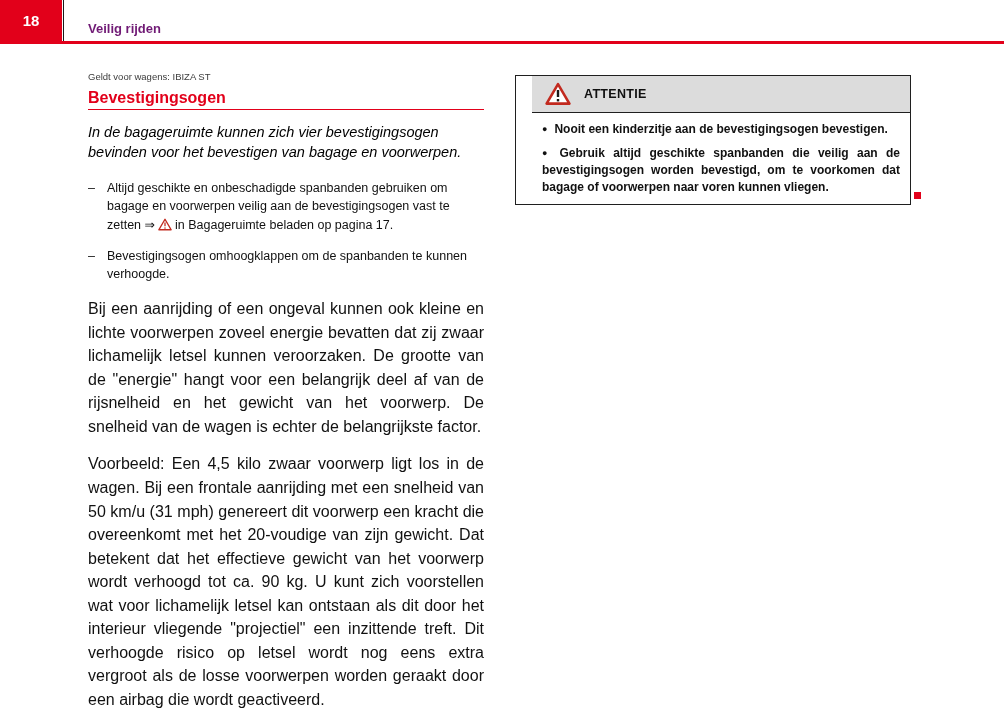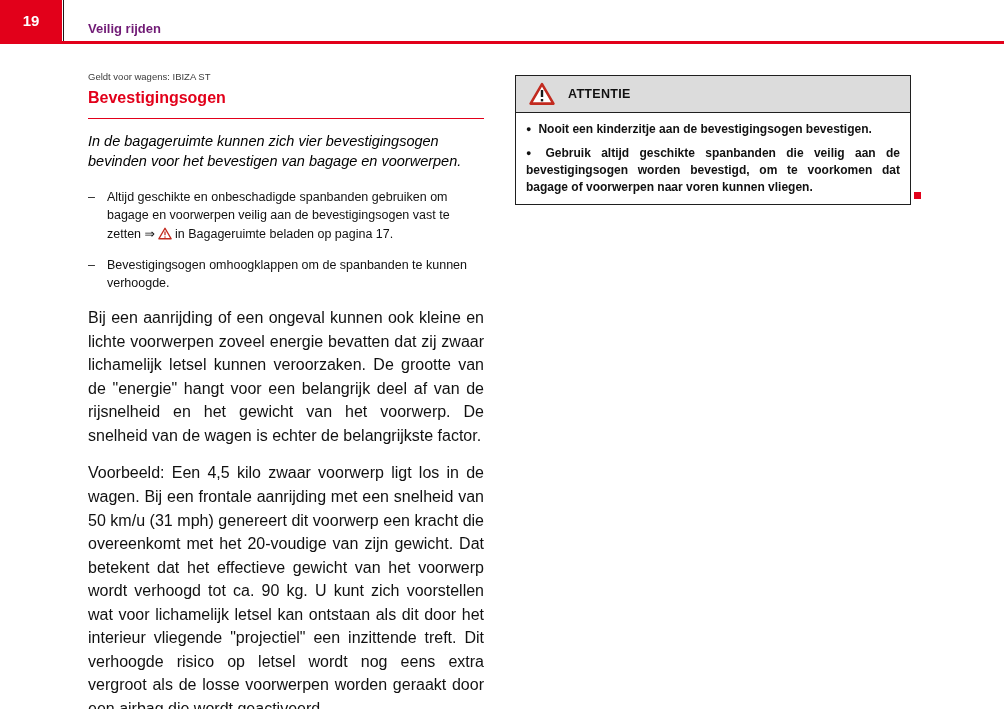--- a/index.html
+++ b/index.html
@@ -34,21 +34,21 @@
   }
 
   
   .col-left {
     position: absolute; left: 88px; top: 71px; width: 396px;
   }
   .applies-note { font-size: 9.5px; color: #3c3c3c; margin-bottom: 7px; }
   .topic-heading {
     color: var(--accent, #e2001a);
     font-size: 16px; font-weight: 700;
-    padding-bottom: 11px;
+    padding-bottom: 2px;
     border-bottom: 1px solid var(--accent, #e2001a);
     margin-bottom: 13px;
   }
   .lead {
     font-style: italic; font-size: 14.5px; line-height: 1.35;
     margin-bottom: 17px; color: #000;
   }
   .dash-item {
     display: flex; font-size: 12.5px; line-height: 1.46;
     margin-bottom: 11px;
@@ -56,21 +56,21 @@
   .dash-item .marker { width: 19px; flex: none; }
   .dash-item .dash-text { flex: 1; }
   .inline-warn-icon { display: inline-block; margin: 0 3px; vertical-align: -2px; }
   .para {
     font-size: 16px; line-height: 1.47;
     margin-top: 14px; text-align: justify;
   }
 
   
   .col-right { position: absolute; left: 515px; top: 75px; width: 396px; }
-  .warn-box { border: 1px solid #1f1f1f; position: relative; background: #fff; }
+  .warn-box { border: 1px solid #1f1f1f; position: relative; background: #fff; padding-left: 16px; }
   .warn-header {
     display: flex; align-items: center; gap: 13px;
     background: var(--warnbg, #dcdcdc);
     border-bottom: 1px solid #1f1f1f;
     padding: 6px 13px; height: 37px;
   }
   .warn-title { font-weight: 700; font-size: 12.5px; letter-spacing: 0.3px; }
   .warn-body { padding: 8px 10px 7px 10px; }
   .warn-item {
     font-weight: 700; font-size: 12px; line-height: 1.42;
@@ -81,21 +81,21 @@
   .end-marker {
     position: absolute; right: -11px; bottom: 5px;
     width: 7px; height: 7px; background: var(--accent, #e2001a);
   }
   .warn-tri { display: block; }
 </style>
 </head>
 <body>
 
 <div class="pagenum-box">
-  <span>19</span>
+  <span>18</span>
 </div>
 <div class="header-vline"></div>
 <div class="chapter-title">Veilig rijden</div>
 <div class="header-redline"></div>
 
 <section class="col-left">
 
   <div class="applies-note">Geldt voor wagens: IBIZA ST</div>
 
   <h2 class="topic-heading">Bevestigingsogen</h2>

